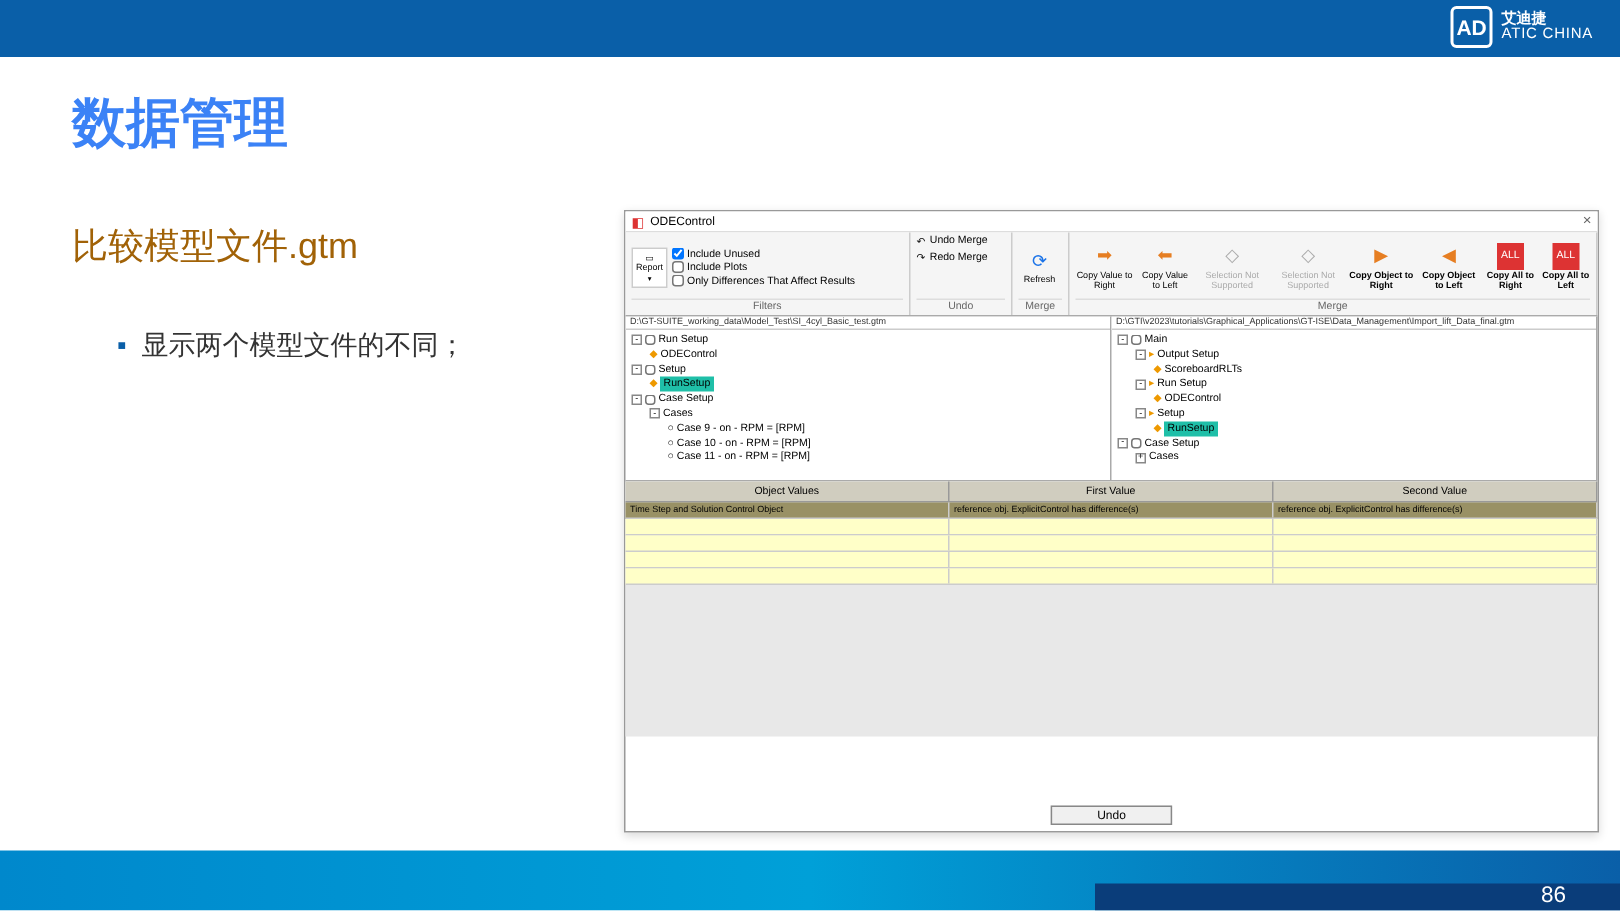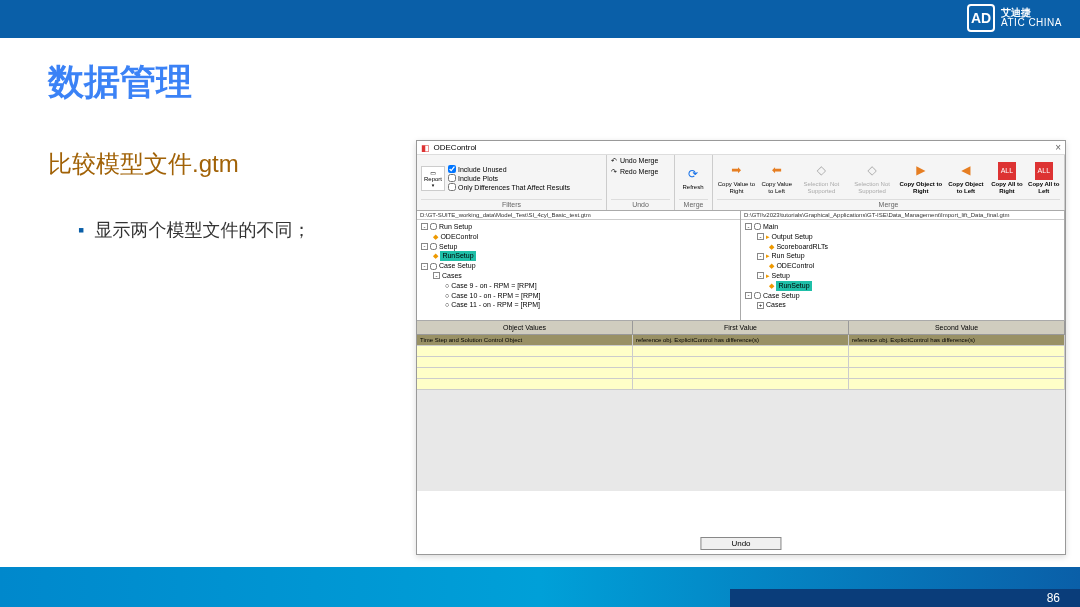--- a/index.html
+++ b/index.html
@@ -9,21 +9,21 @@
 .logo-mark{width:28px;height:28px;border:2px solid #fff;border-radius:4px;display:flex;align-items:center;justify-content:center;font-weight:900;font-size:14px}
 .logo-text{display:flex;flex-direction:column;line-height:1}
 .logo-cn{font-size:10px;font-weight:700}
 .logo-en{font-size:10px;letter-spacing:0.5px}
 .slide-title{position:absolute;left:48px;top:58px;font-size:36px;font-weight:700;color:#3b82f6}
 .subtitle{position:absolute;left:48px;top:148px;font-size:24px;color:#a16207}
 .bullet{position:absolute;left:78px;top:218px;font-size:18px;color:#333}
 .bullet::before{content:"▪";color:#0a5fa8;margin-right:10px}
 .footer-band{position:absolute;bottom:0;left:0;width:1080px;height:40px;background:linear-gradient(90deg,#0088cc 0%,#00a0d8 50%,#0a5fa8 100%)}
 .footer-bar{position:absolute;bottom:0;right:0;width:350px;height:18px;background:#0a3d7a}
-.page-num{position:absolute;right:20px;bottom:2px;color:#fff;font-size:12px}
+.page-num{position:absolute;right:36px;bottom:2px;color:#fff;font-size:15px}
 
 .shot{position:absolute;left:416px;top:140px;width:650px;height:415px;border:1px solid #999;background:#fff;box-shadow:0 2px 6px rgba(0,0,0,0.15);font-size:8px}
 .win-title{height:14px;background:#fff;border-bottom:1px solid #ddd;display:flex;align-items:center;padding:0 4px;gap:4px}
 .win-close{position:absolute;right:4px;top:1px;font-size:10px;color:#666}
 .ribbon-tabs{height:14px;display:flex;align-items:flex-end;border-bottom:1px solid #ccc}
 .ribbon-tab{padding:1px 8px;border:1px solid #ccc;border-bottom:none;background:#f8f8f8;font-size:8px}
 .ribbon-help{margin-left:auto;margin-right:6px;display:flex;gap:4px;color:#1a73e8;font-size:9px}
 .ribbon{height:56px;display:flex;border-bottom:1px solid #aaa;background:#f5f5f5}
 .rgroup{border-right:1px solid #ccc;padding:2px 4px;display:flex;flex-direction:column;justify-content:space-between;position:relative}
 .rgroup-label{text-align:center;font-size:7px;color:#666;border-top:1px solid #ddd;padding-top:1px}

